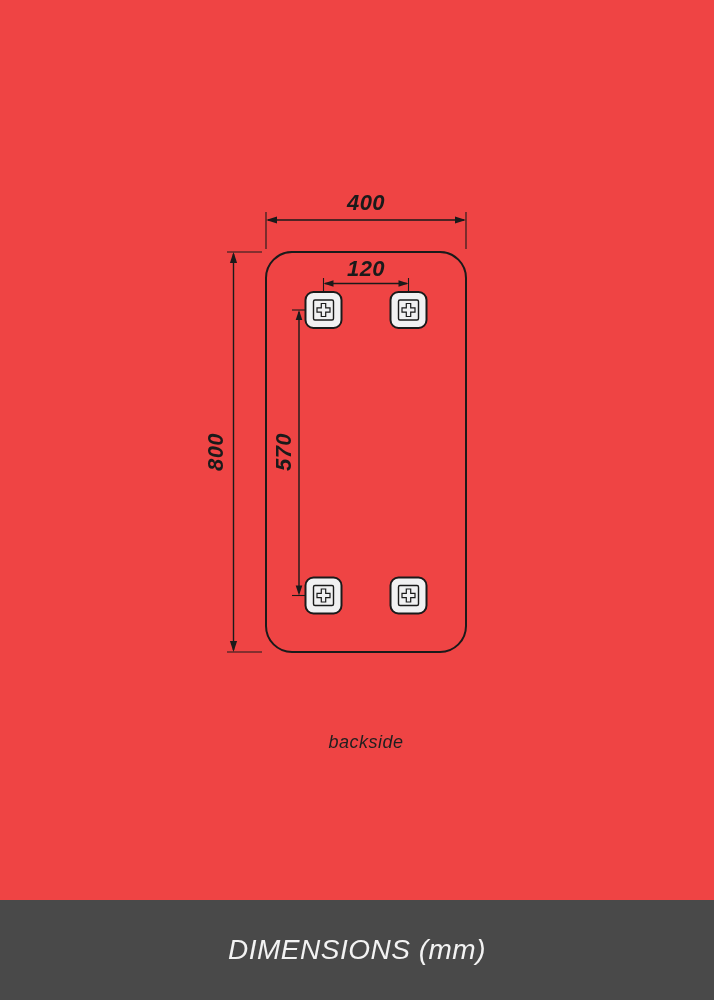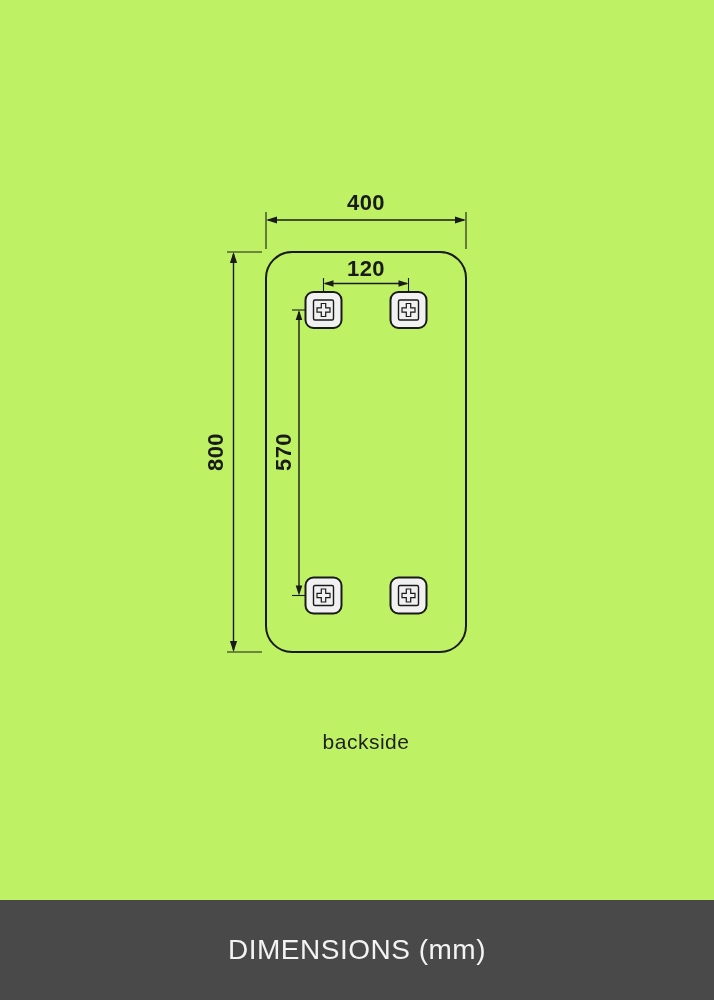--- a/index.html
+++ b/index.html
@@ -4,22 +4,23 @@
 <style>
   html, body {
     margin: 0;
     padding: 0;
     font-family: "Liberation Sans", "DejaVu Sans", sans-serif;
   }
   .canvas {
     position: relative;
     width: 714px;
     height: 1000px;
-    background: #bef264;
+    background: #ef4444;
     overflow: hidden;
+    font-style: italic;
   }
   .drawing {
     position: absolute;
     left: 0;
     top: 0;
     width: 714px;
     height: 900px;
   }
   .drawing svg {
     position: absolute;
@@ -34,21 +35,21 @@
     color: #1a1a1a;
     letter-spacing: 0.5px;
     white-space: nowrap;
   }
   .dim-label.rotated {
     transform: translate(-50%, -50%) rotate(-90deg);
   }
   .caption {
     position: absolute;
     transform: translate(-50%, -50%);
-    font-size: 21px;
+    font-size: 18px;
     font-weight: 400;
     color: #1f1f1f;
     letter-spacing: 0.5px;
     white-space: nowrap;
   }
   .footer {
     position: absolute;
     left: 0;
     top: 900px;
     width: 714px;

